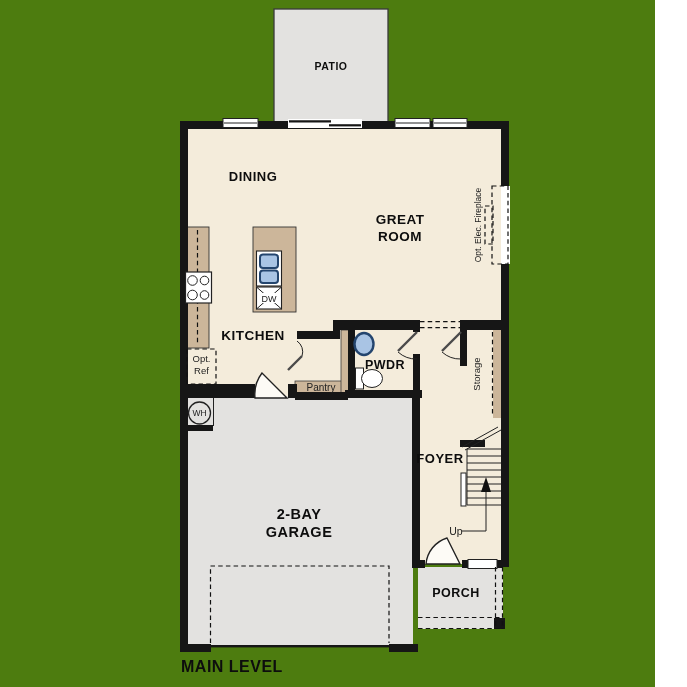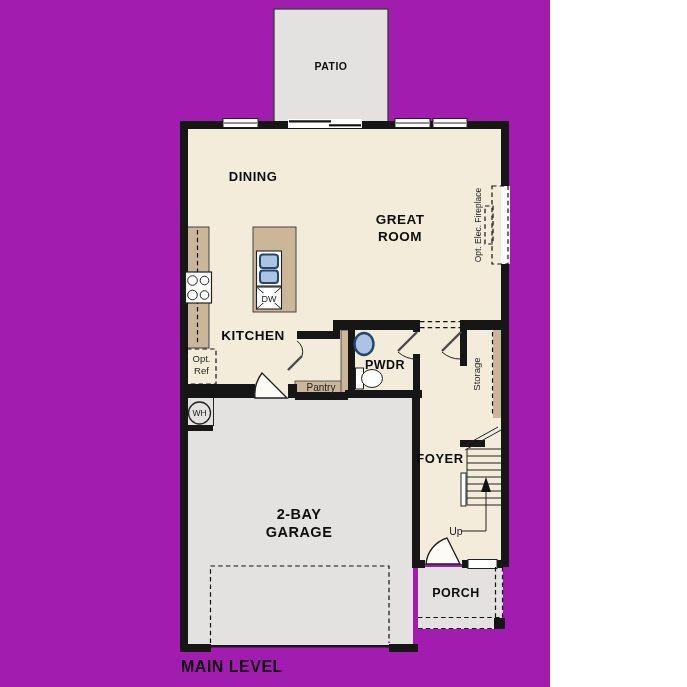--- a/index.html
+++ b/index.html
@@ -1,16 +1,16 @@
 <!DOCTYPE html>
 <html><head>
 <meta charset="utf-8">
 <style>
   html,body{margin:0;padding:0;background:#ffffff;}
-  .plan-wrap{width:550px;height:687px;position:relative;background:#a21caf;overflow:hidden;}
+  .plan-wrap{width:655px;height:687px;position:relative;background:#4d7c0f;overflow:hidden;}
   svg text{font-family:"Liberation Sans","DejaVu Sans",sans-serif;}
   .room{font-weight:bold;fill:#0d0d0d;letter-spacing:.5px;}
   .small{fill:#222;}
   .wall{fill:#161616;}
   .dash{stroke:#111;stroke-width:1.2;stroke-dasharray:4.5,3.2;fill:none;}
   .thin{stroke:#222;stroke-width:1;fill:none;}
 </style>
 </head>
 <body>
 

